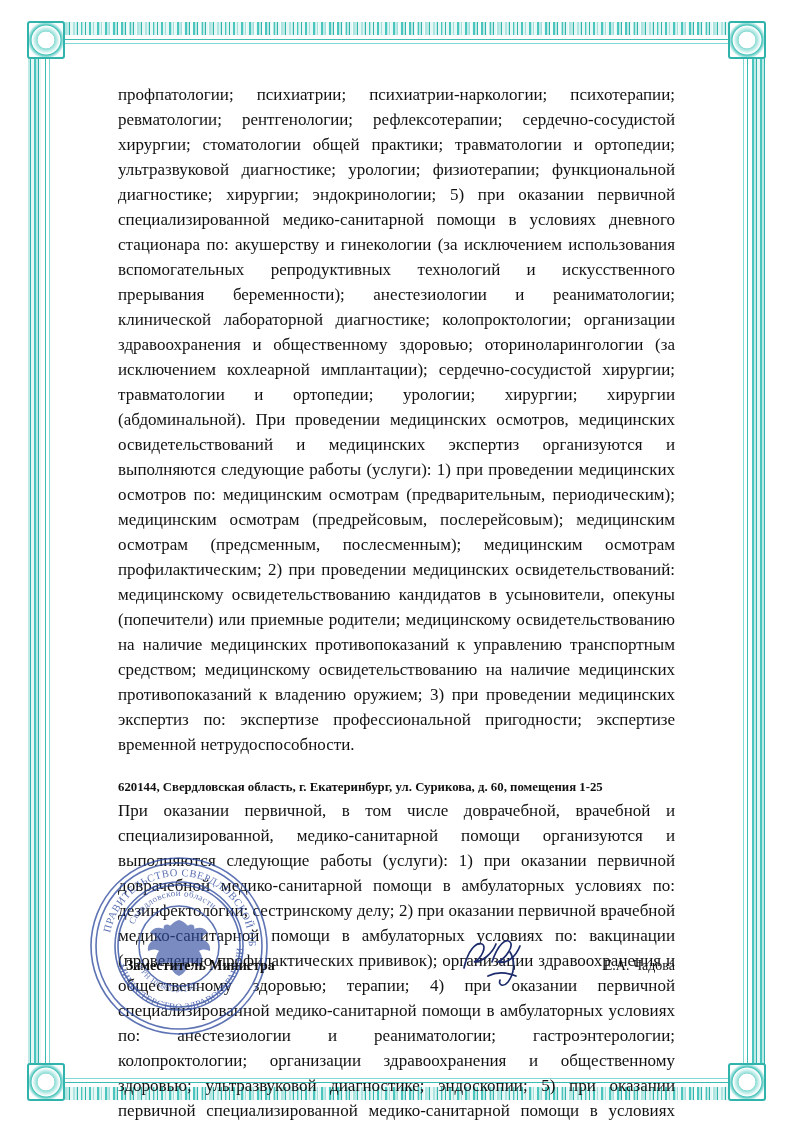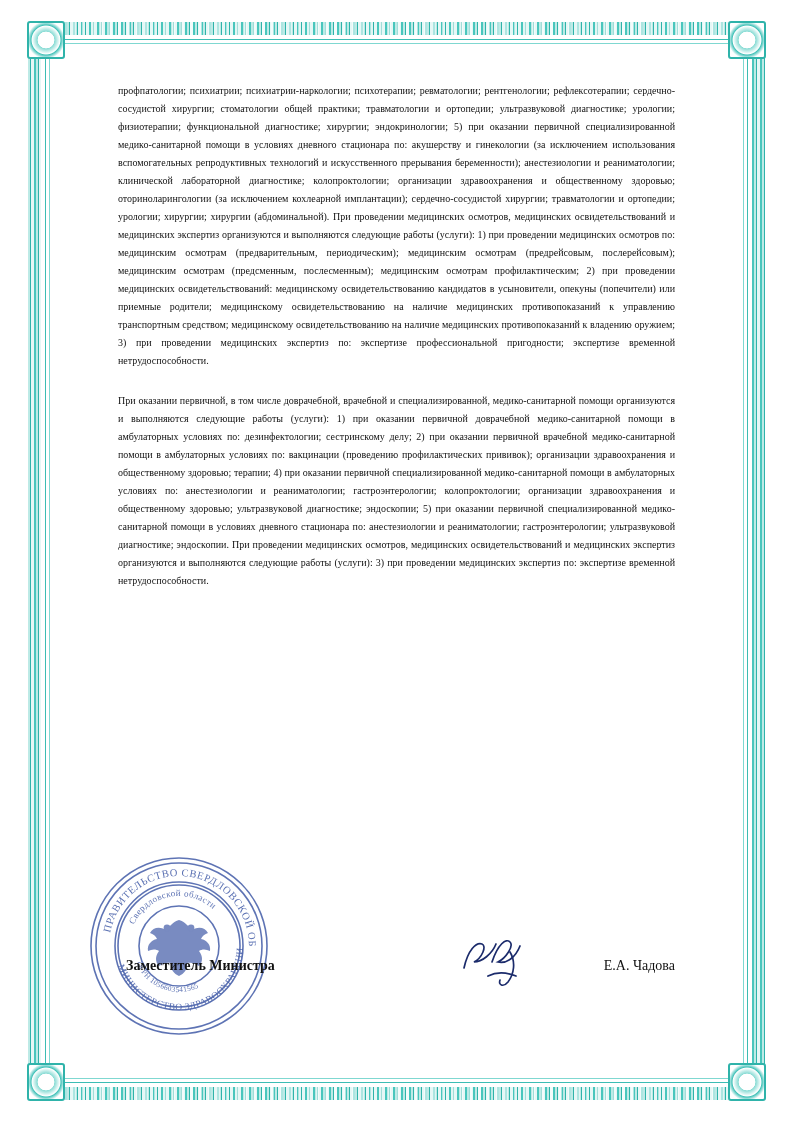--- a/index.html
+++ b/index.html
@@ -76,22 +76,22 @@
 
   
   .content {
     position: absolute;
     left: 118px;
     top: 82px;
     width: 557px;
   }
   p.body-text {
     margin: 0 0 0 0;
-    font-size: 10px;
-    line-height: 18px;
+    font-size: 17px;
+    line-height: 25px;
     text-align: justify;
     text-justify: inter-word;
     hyphens: none;
   }
   .block-gap { height: 22px; }
   .addr {
     font-weight: bold;
     font-size: 12.8px;
     line-height: 16.6px;
     margin: 0 0 2px 0;
@@ -156,20 +156,21 @@
   <div class="corner tr"></div>
   <div class="corner bl"></div>
   <div class="corner br"></div>
 
   <div class="content">
 
     <p class="body-text">профпатологии; психиатрии; психиатрии-наркологии; психотерапии; ревматологии; рентгенологии; рефлексотерапии; сердечно-сосудистой хирургии; стоматологии общей практики; травматологии и ортопедии; ультразвуковой диагностике; урологии; физиотерапии; функциональной диагностике; хирургии; эндокринологии; 5) при оказании первичной специализированной медико-санитарной помощи в условиях дневного стационара по: акушерству и гинекологии (за исключением использования вспомогательных репродуктивных технологий и искусственного прерывания беременности); анестезиологии и реаниматологии; клинической лабораторной диагностике; колопроктологии; организации здравоохранения и общественному здоровью; оториноларингологии (за исключением кохлеарной имплантации); сердечно-сосудистой хирургии; травматологии и ортопедии; урологии; хирургии; хирургии (абдоминальной). При проведении медицинских осмотров, медицинских освидетельствований и медицинских экспертиз организуются и выполняются следующие работы (услуги): 1) при проведении медицинских осмотров по: медицинским осмотрам (предварительным, периодическим); медицинским осмотрам (предрейсовым, послерейсовым); медицинским осмотрам (предсменным, послесменным); медицинским осмотрам профилактическим; 2) при проведении медицинских освидетельствований: медицинскому освидетельствованию кандидатов в усыновители, опекуны (попечители) или приемные родители; медицинскому освидетельствованию на наличие медицинских противопоказаний к управлению транспортным средством; медицинскому освидетельствованию на наличие медицинских противопоказаний к владению оружием; 3) при проведении медицинских экспертиз по: экспертизе профессиональной пригодности; экспертизе временной нетрудоспособности.</p>
 
     <div class="block-gap"></div>
 
+    <p class="addr">620144, Свердловская область, г. Екатеринбург, ул. Сурикова, д. 60, помещения 1-25</p>
 
     <p class="body-text">При оказании первичной, в том числе доврачебной, врачебной и специализированной, медико-санитарной помощи организуются и выполняются следующие работы (услуги): 1) при оказании первичной доврачебной медико-санитарной помощи в амбулаторных условиях по: дезинфектологии; сестринскому делу; 2) при оказании первичной врачебной медико-санитарной помощи в амбулаторных условиях по: вакцинации (проведению профилактических прививок); организации здравоохранения и общественному здоровью; терапии; 4) при оказании первичной специализированной медико-санитарной помощи в амбулаторных условиях по: анестезиологии и реаниматологии; гастроэнтерологии; колопроктологии; организации здравоохранения и общественному здоровью; ультразвуковой диагностике; эндоскопии; 5) при оказании первичной специализированной медико-санитарной помощи в условиях дневного стационара по: анестезиологии и реаниматологии; гастроэнтерологии; ультразвуковой диагностике; эндоскопии. При проведении медицинских осмотров, медицинских освидетельствований и медицинских экспертиз организуются и выполняются следующие работы (услуги): 3) при проведении медицинских экспертиз по: экспертизе временной нетрудоспособности.</p>
   </div>
 
   <div class="stamp">
     <svg width="182" height="182" viewBox="0 0 182 182" xmlns="http://www.w3.org/2000/svg">
       <defs>
         <path id="arcTop" d="M 21,91 A 70,70 0 0 1 161,91"></path>
         <path id="arcBottom" d="M 27,91 A 64,64 0 0 0 155,91"></path>
         <path id="arcInner" d="M 41,91 A 50,50 0 0 1 141,91"></path>

